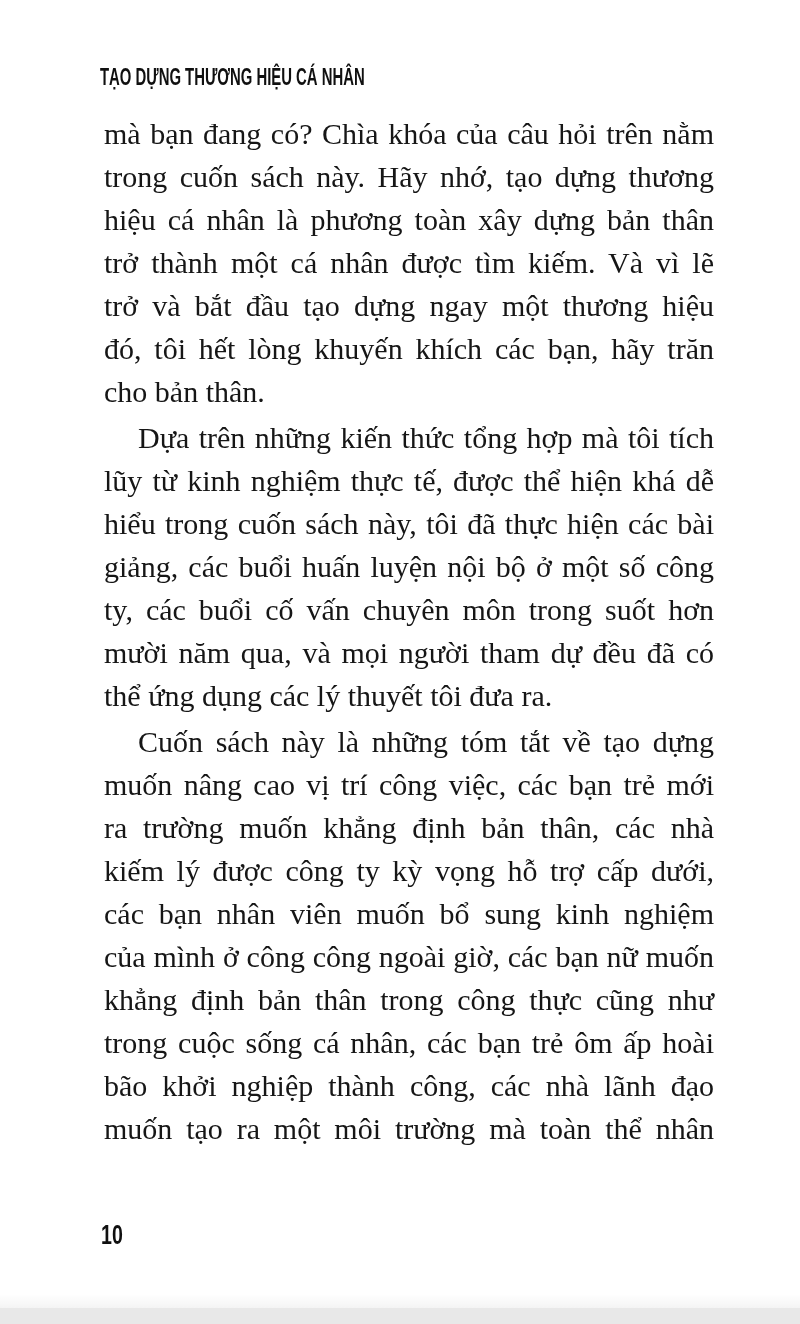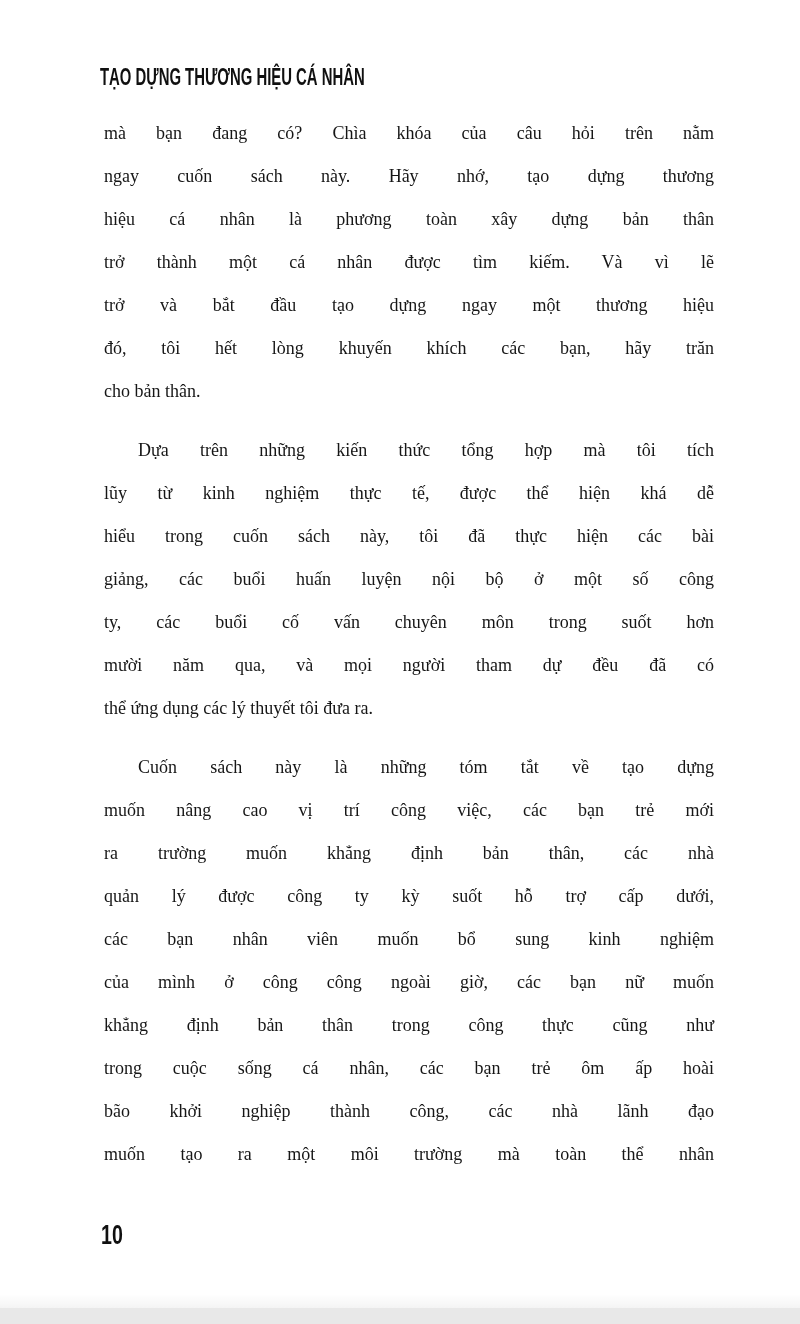--- a/index.html
+++ b/index.html
@@ -35,24 +35,24 @@
     color: #101010;
     transform: scaleX(0.62);
     transform-origin: left top;
     white-space: nowrap;
   }
   .body-text {
     position: absolute;
     left: 104px;
     top: 112px;
     width: 610px;
-    font-size: 18px;
+    font-size: 30px;
     line-height: 43px;
   }
-  .paragraph + .paragraph { margin-top: 16px; }
+  .paragraph + .paragraph { margin-top: 3px; }
   .line {
     text-align: justify;
     text-align-last: justify;
     white-space: normal;
   }
   .line.indent { text-indent: 34px; }
   .line.no-justify { text-align-last: left; }
   .folio {
     position: absolute;
     left: 101px;
@@ -70,21 +70,21 @@
 <body>
 
 <div class="page">
 
   <div class="running-head">TẠO DỰNG THƯƠNG HIỆU CÁ NHÂN</div>
 
   <div class="body-text">
 
     <div class="paragraph">
       <div class="line">mà bạn đang có? Chìa khóa của câu hỏi trên nằm</div>
-      <div class="line">ngay cuốn sách này. Hãy nhớ, tạo dựng thương</div>
+      <div class="line">trong cuốn sách này. Hãy nhớ, tạo dựng thương</div>
       <div class="line">hiệu cá nhân là phương toàn xây dựng bản thân</div>
       <div class="line">trở thành một cá nhân được tìm kiếm. Và vì lẽ</div>
       <div class="line">trở và bắt đầu tạo dựng ngay một thương hiệu</div>
       <div class="line">đó, tôi hết lòng khuyến khích các bạn, hãy trăn</div>
       <div class="line no-justify">cho bản thân.</div>
     </div>
 
     <div class="paragraph">
       <div class="line indent">Dựa trên những kiến thức tổng hợp mà tôi tích</div>
       <div class="line">lũy từ kinh nghiệm thực tế, được thể hiện khá dễ</div>
@@ -92,21 +92,21 @@
       <div class="line">giảng, các buổi huấn luyện nội bộ ở một số công</div>
       <div class="line">ty, các buổi cố vấn chuyên môn trong suốt hơn</div>
       <div class="line">mười năm qua, và mọi người tham dự đều đã có</div>
       <div class="line no-justify">thể ứng dụng các lý thuyết tôi đưa ra.</div>
     </div>
 
     <div class="paragraph">
       <div class="line indent">Cuốn sách này là những tóm tắt về tạo dựng</div>
       <div class="line">muốn nâng cao vị trí công việc, các bạn trẻ mới</div>
       <div class="line">ra trường muốn khẳng định bản thân, các nhà</div>
-      <div class="line">quản lý được công ty kỳ suốt hỗ trợ cấp dưới,</div>
+      <div class="line">kiếm lý được công ty kỳ vọng hỗ trợ cấp dưới,</div>
       <div class="line">các bạn nhân viên muốn bổ sung kinh nghiệm</div>
       <div class="line">của mình ở công công ngoài giờ, các bạn nữ muốn</div>
       <div class="line">khẳng định bản thân trong công thực cũng như</div>
       <div class="line">trong cuộc sống cá nhân, các bạn trẻ ôm ấp hoài</div>
       <div class="line">bão khởi nghiệp thành công, các nhà lãnh đạo</div>
       <div class="line">muốn tạo ra một môi trường mà toàn thể nhân</div>
     </div>
 
   </div>
 

